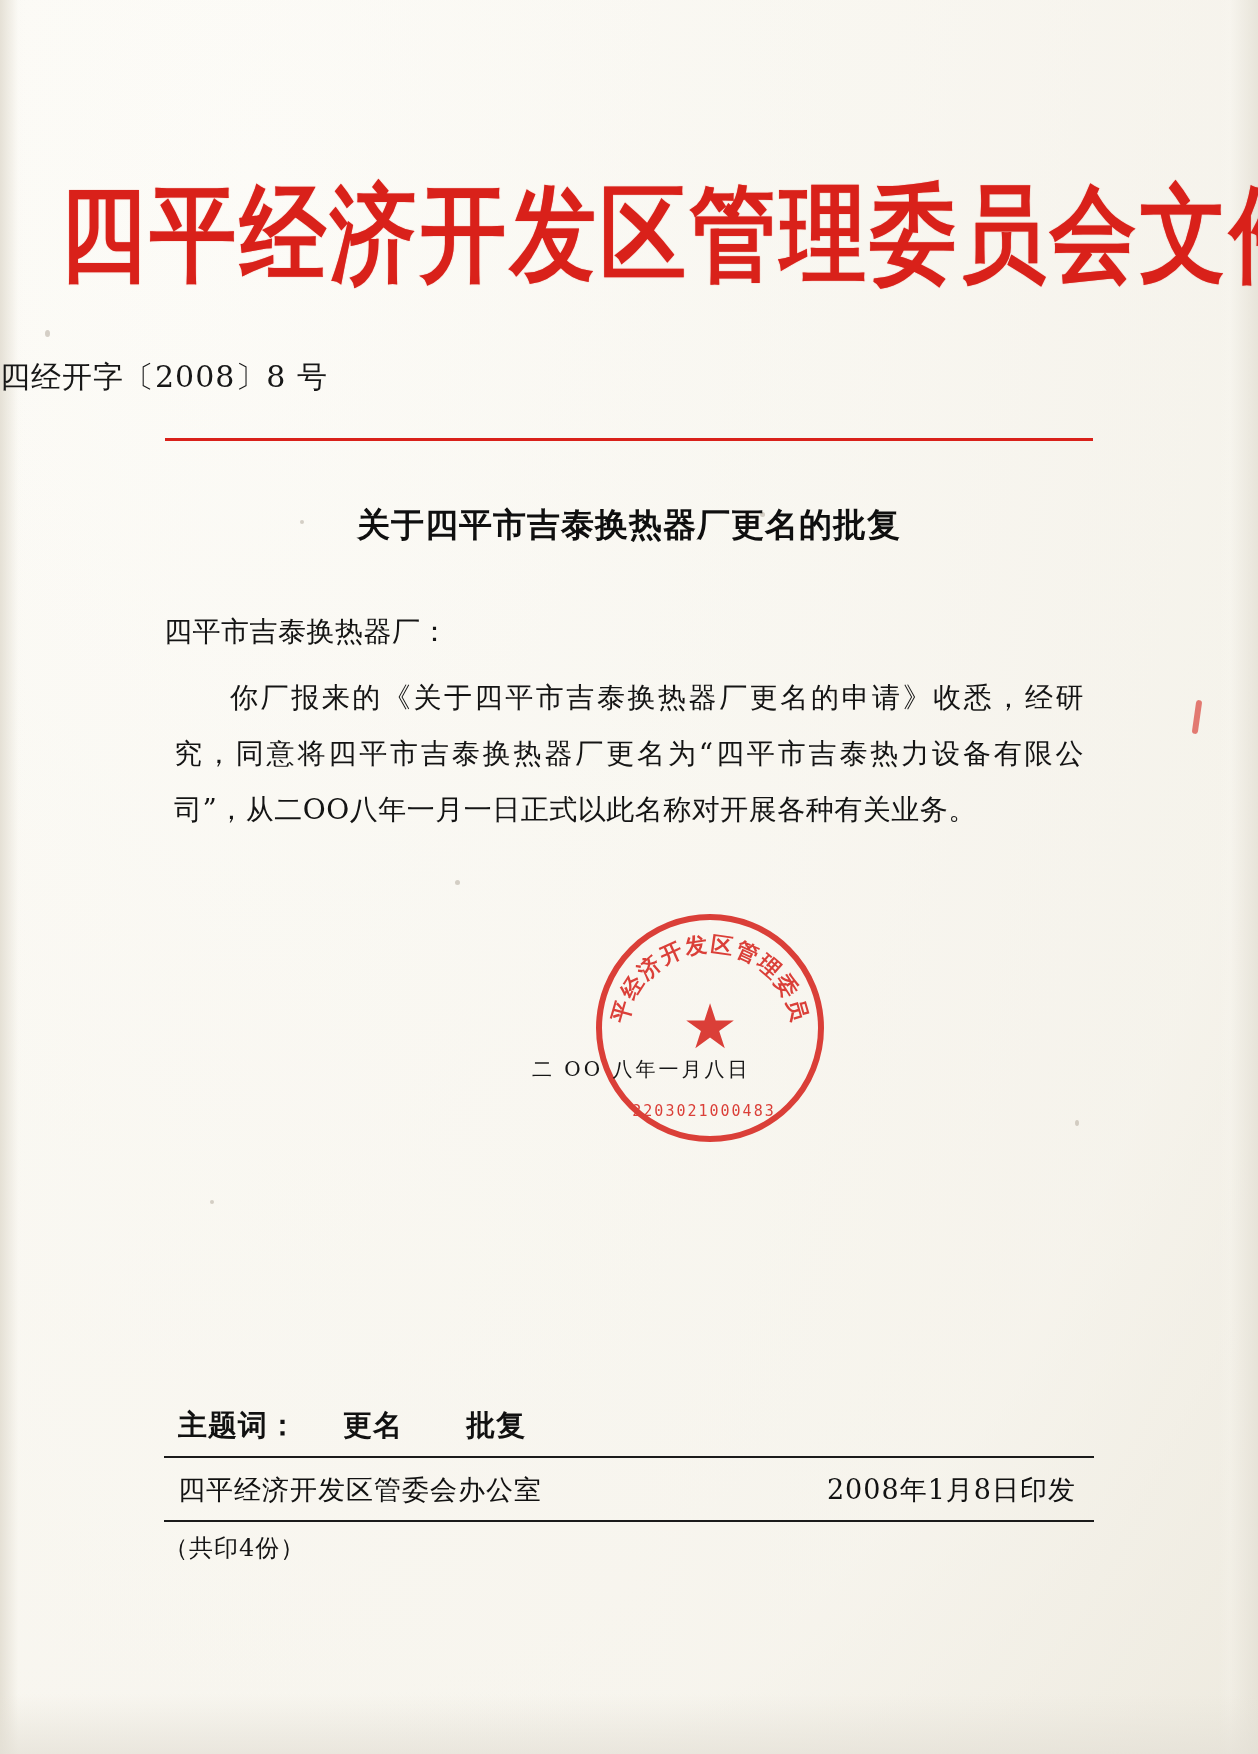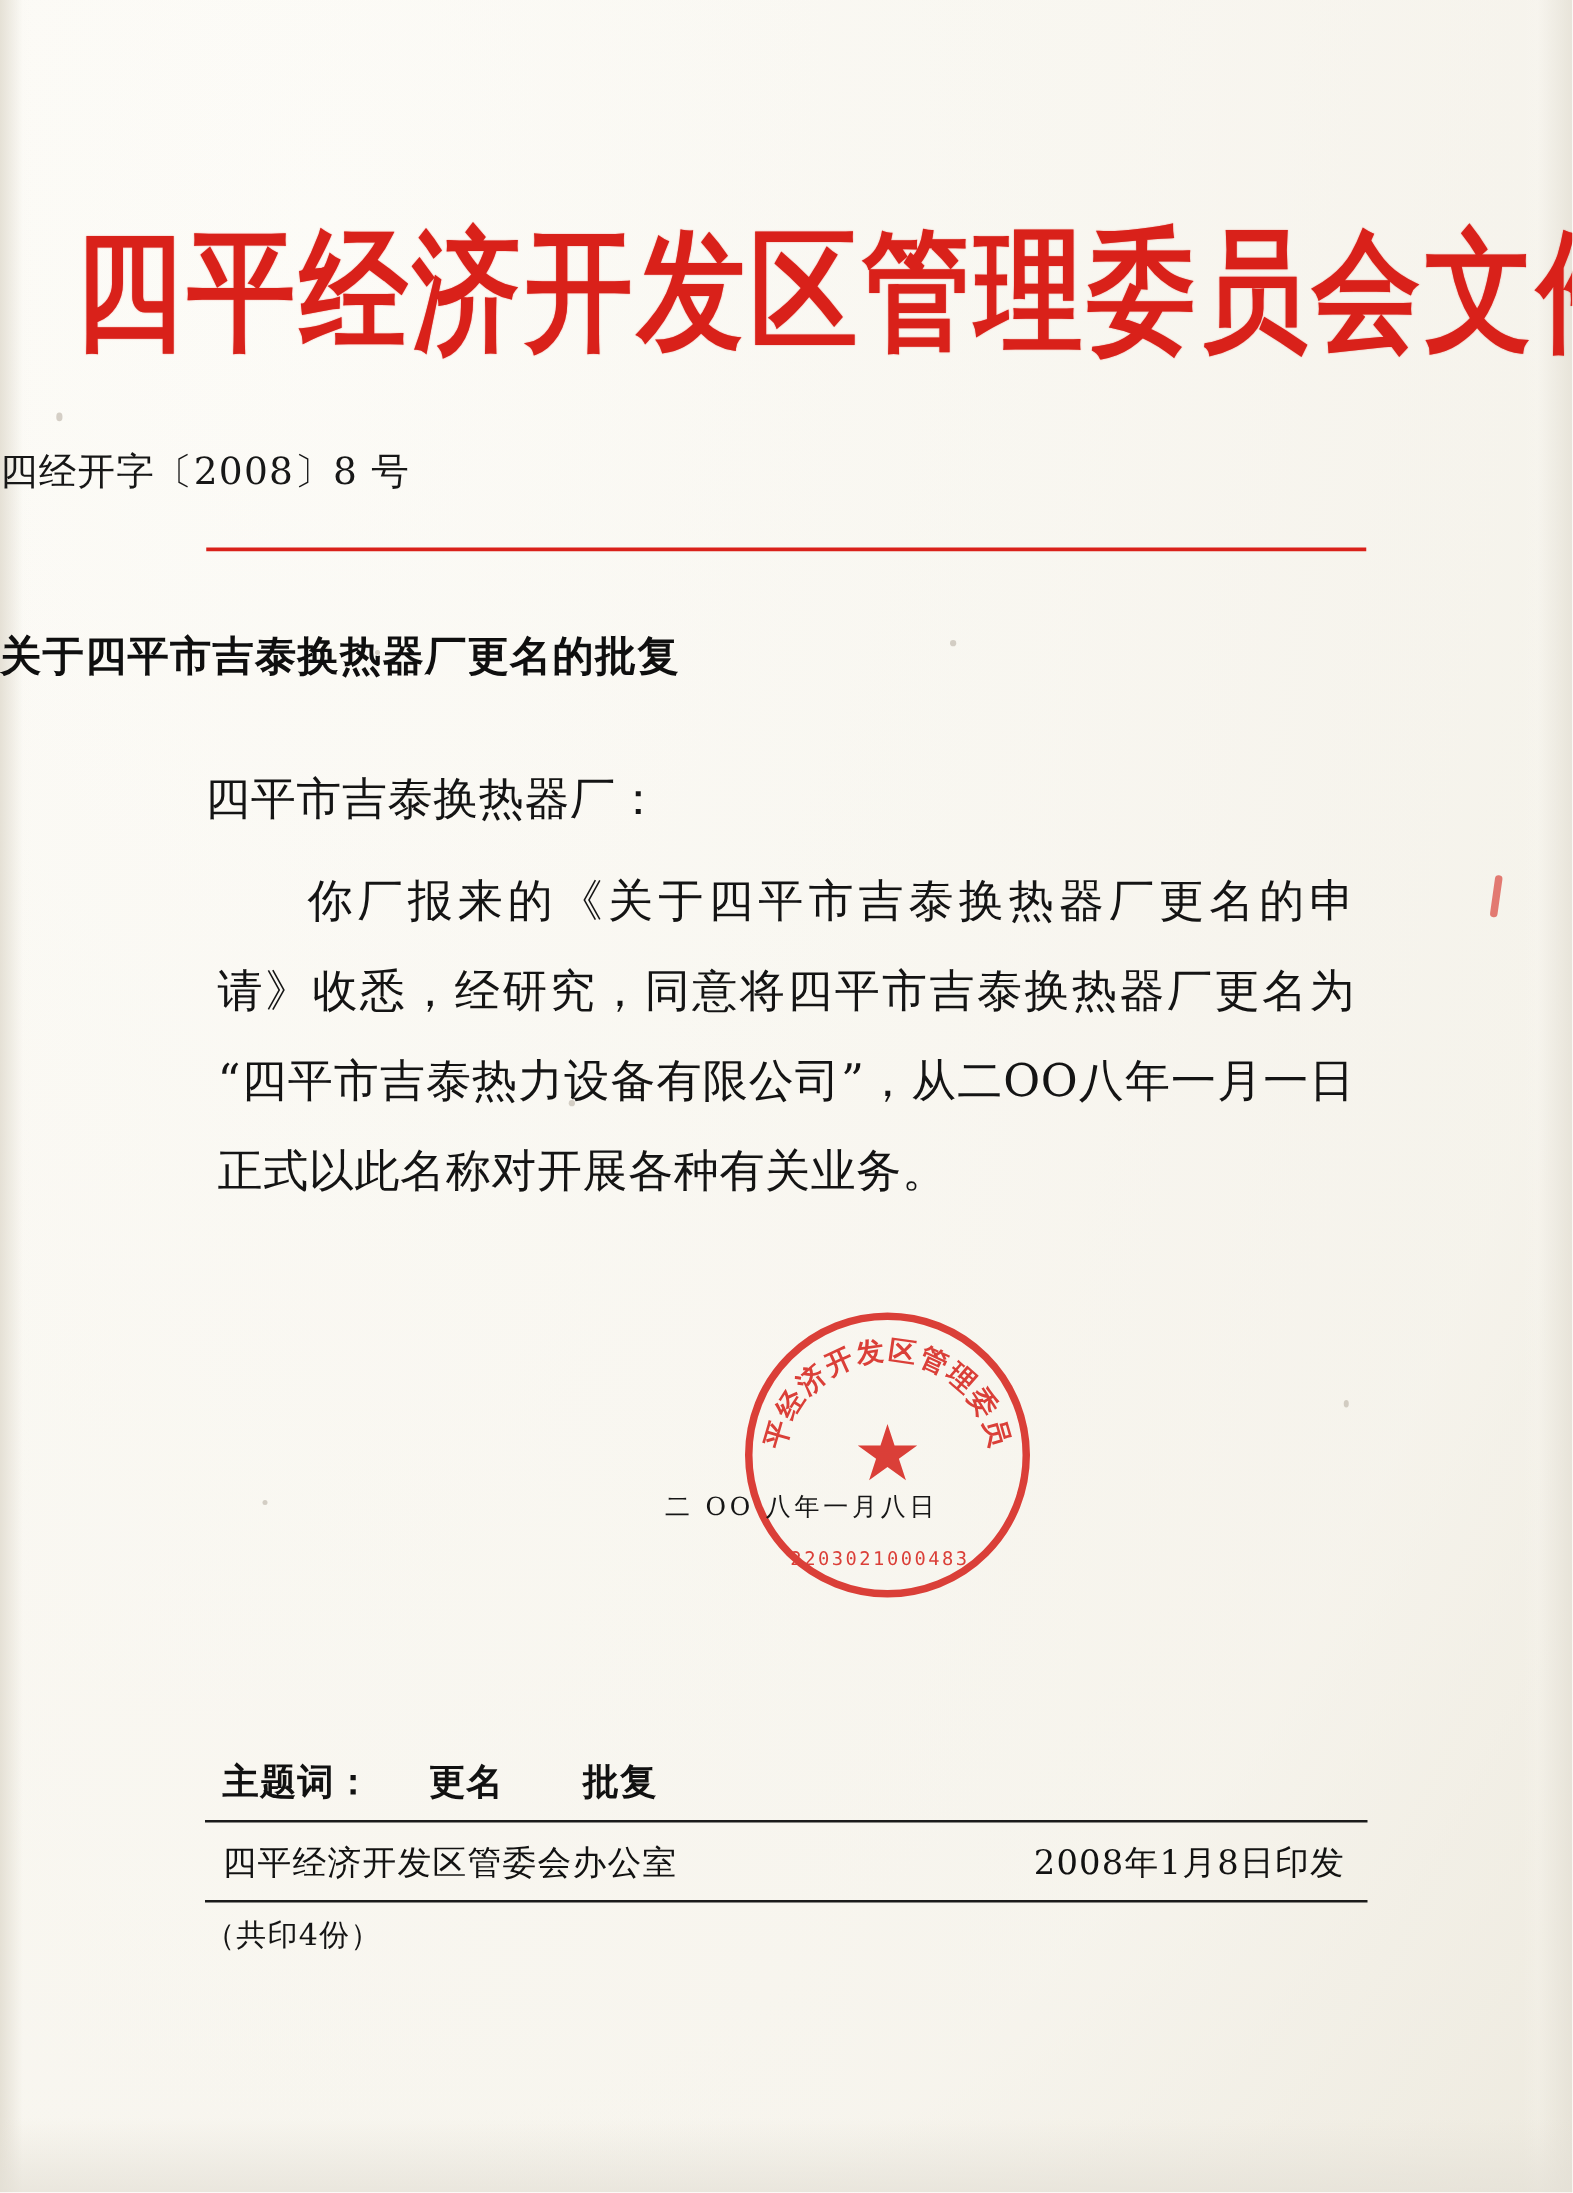--- a/index.html
+++ b/index.html
@@ -86,34 +86,35 @@
   
   .red-rule {
     margin: 40px auto 0 auto;
     width: 928px;
     height: 3px;
     background: #d9211a;
   }
 
   
   .doc-title {
+    text-align: center;
     margin-top: 62px;
     font-family: "DejaVu Sans", "Liberation Sans", sans-serif;
     font-weight: bold;
     font-size: 33px;
     color: #0f0f0f;
     letter-spacing: 1px;
   }
 
   
   .body-block {
     margin: 56px auto 0 auto;
     width: 930px;
     font-family: "DejaVu Serif", "Liberation Serif", serif;
-    font-size: 36px;
+    font-size: 28px;
     color: #141414;
     line-height: 2.0;
   }
   .salutation {
     margin: 0 0 4px 0;
     letter-spacing: 0.5px;
   }
   .para {
     margin: 10px;
     text-indent: 2em;

